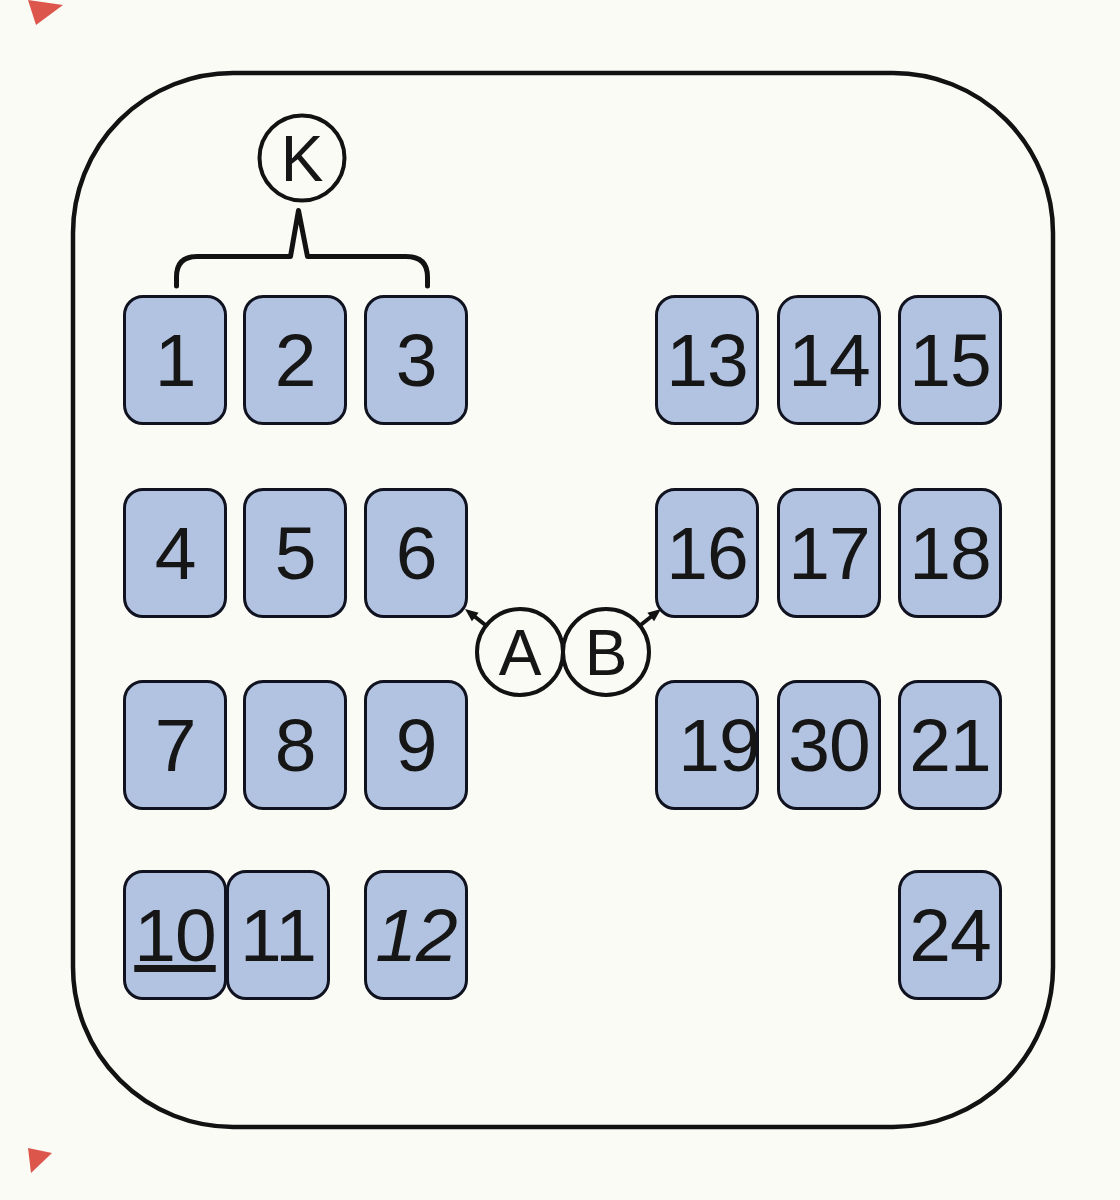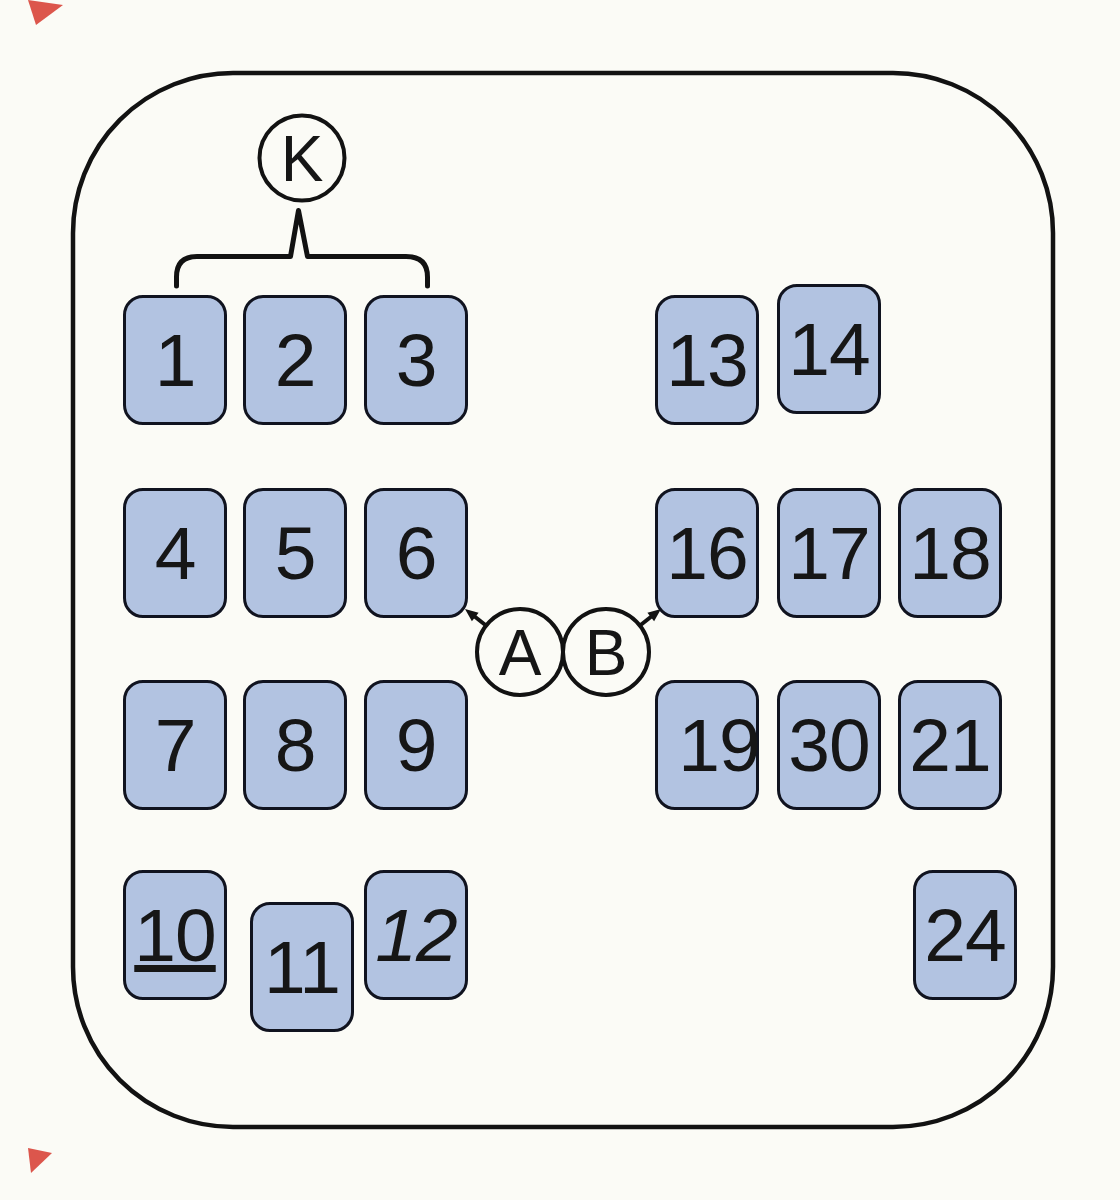--- a/index.html
+++ b/index.html
@@ -87,26 +87,27 @@
       <div class="seat" style="left: 123px; top: 295px;">1</div>
       <div class="seat" style="left: 243px; top: 295px;">2</div>
       <div class="seat" style="left: 364px; top: 295px;">3</div>
       <div class="seat" style="left: 123px; top: 488px;">4</div>
       <div class="seat" style="left: 243px; top: 488px;">5</div>
       <div class="seat" style="left: 364px; top: 488px;">6</div>
       <div class="seat" style="left: 123px; top: 680px;">7</div>
       <div class="seat" style="left: 243px; top: 680px;">8</div>
       <div class="seat" style="left: 364px; top: 680px;">9</div>
       <div class="seat" style="left: 123px; top: 870px; text-decoration: underline;">10</div>
-      <div class="seat" style="left: 250px; top: 870px; margin-top: 32px;">11</div>
+      <div class="seat" style="left: 226px; top: 870px;">11</div>
       <div class="seat" style="left: 364px; top: 870px; font-style: italic;">12</div>
       <div class="seat" style="left: 655px; top: 295px;">13</div>
-      <div class="seat" style="left: 777px; top: 284px;">14</div>
+      <div class="seat" style="left: 777px; top: 295px; border-radius: 21px;">14</div>
+      <div class="seat" style="left: 898px; top: 295px;">15</div>
       <div class="seat" style="left: 655px; top: 488px;">16</div>
       <div class="seat" style="left: 777px; top: 488px;">17</div>
       <div class="seat" style="left: 898px; top: 488px;">18</div>
       <div class="seat" style="left: 655px; top: 680px; padding-left: 24px;">19</div>
       <div class="seat" style="left: 777px; top: 680px;">30</div>
       <div class="seat" style="left: 898px; top: 680px;">21</div>
-      <div class="seat" style="left: 898px; top: 870px; margin-left: 15px;">24</div>
+      <div class="seat" style="left: 898px; top: 870px;">24</div>
     </div>
 
 </div>
 
 </body></html>

